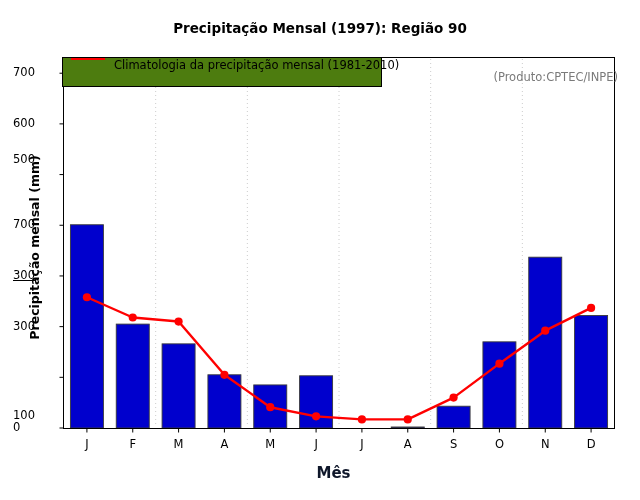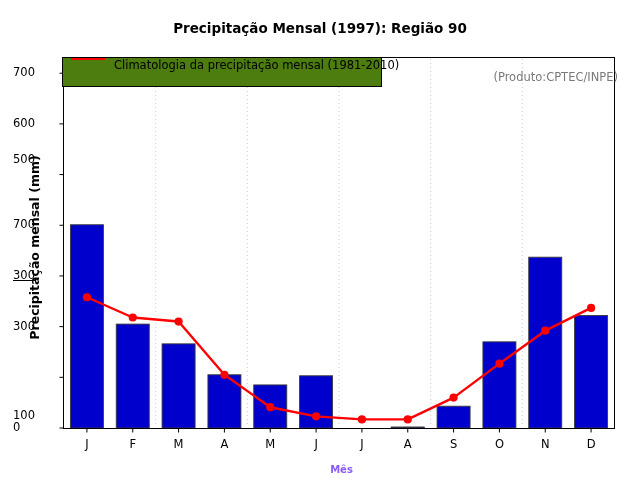--- a/index.html
+++ b/index.html
@@ -38,27 +38,27 @@
     width: 260px;
     text-align: center;
     font-size: 12.5px;
     font-weight: bold;
     color: #000000;
     transform: rotate(-90deg);
     transform-origin: center center;
   }
   .xlabel {
     position: absolute;
-    left: 66px;
+    left: 58px;
     top: 464px;
     width: 551px;
     text-align: center;
-    font-size: 10px;
+    font-size: 15px;
     font-weight: bold;
-    color: #8b5cf6;
+    color: #0f172a;
   }
   .plot-svg {
     position: absolute;
     left: 0;
     top: 0;
   }
   .tick-label-y {
     position: absolute;
     text-align: left;
     font-size: 11.5px;

